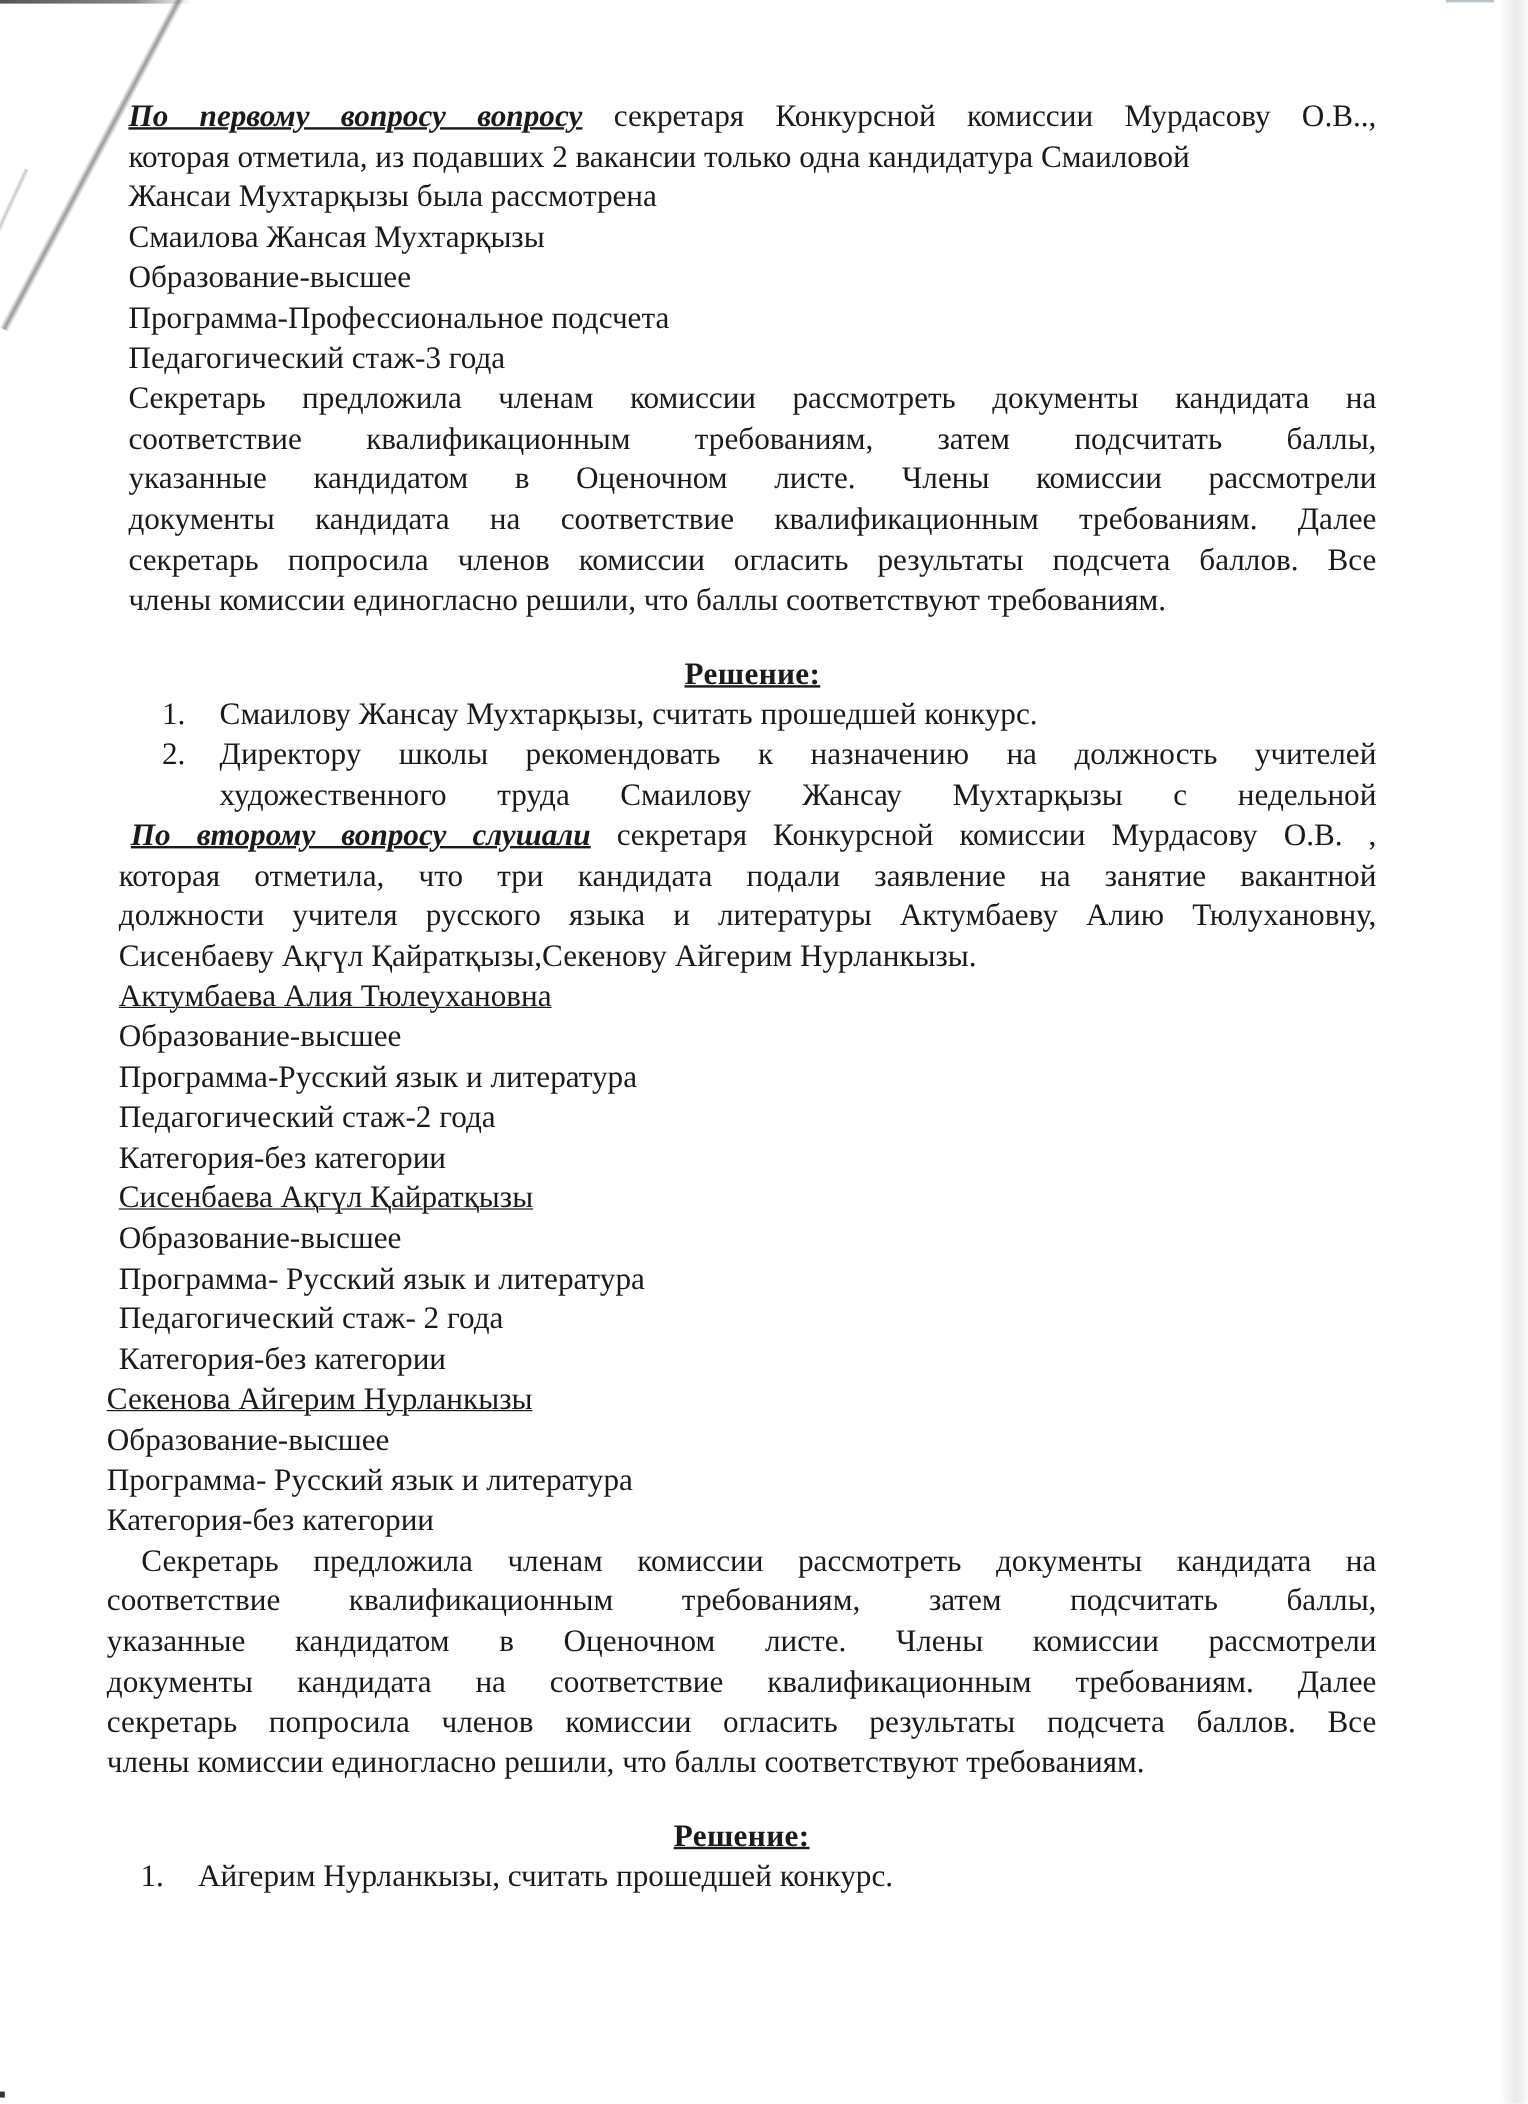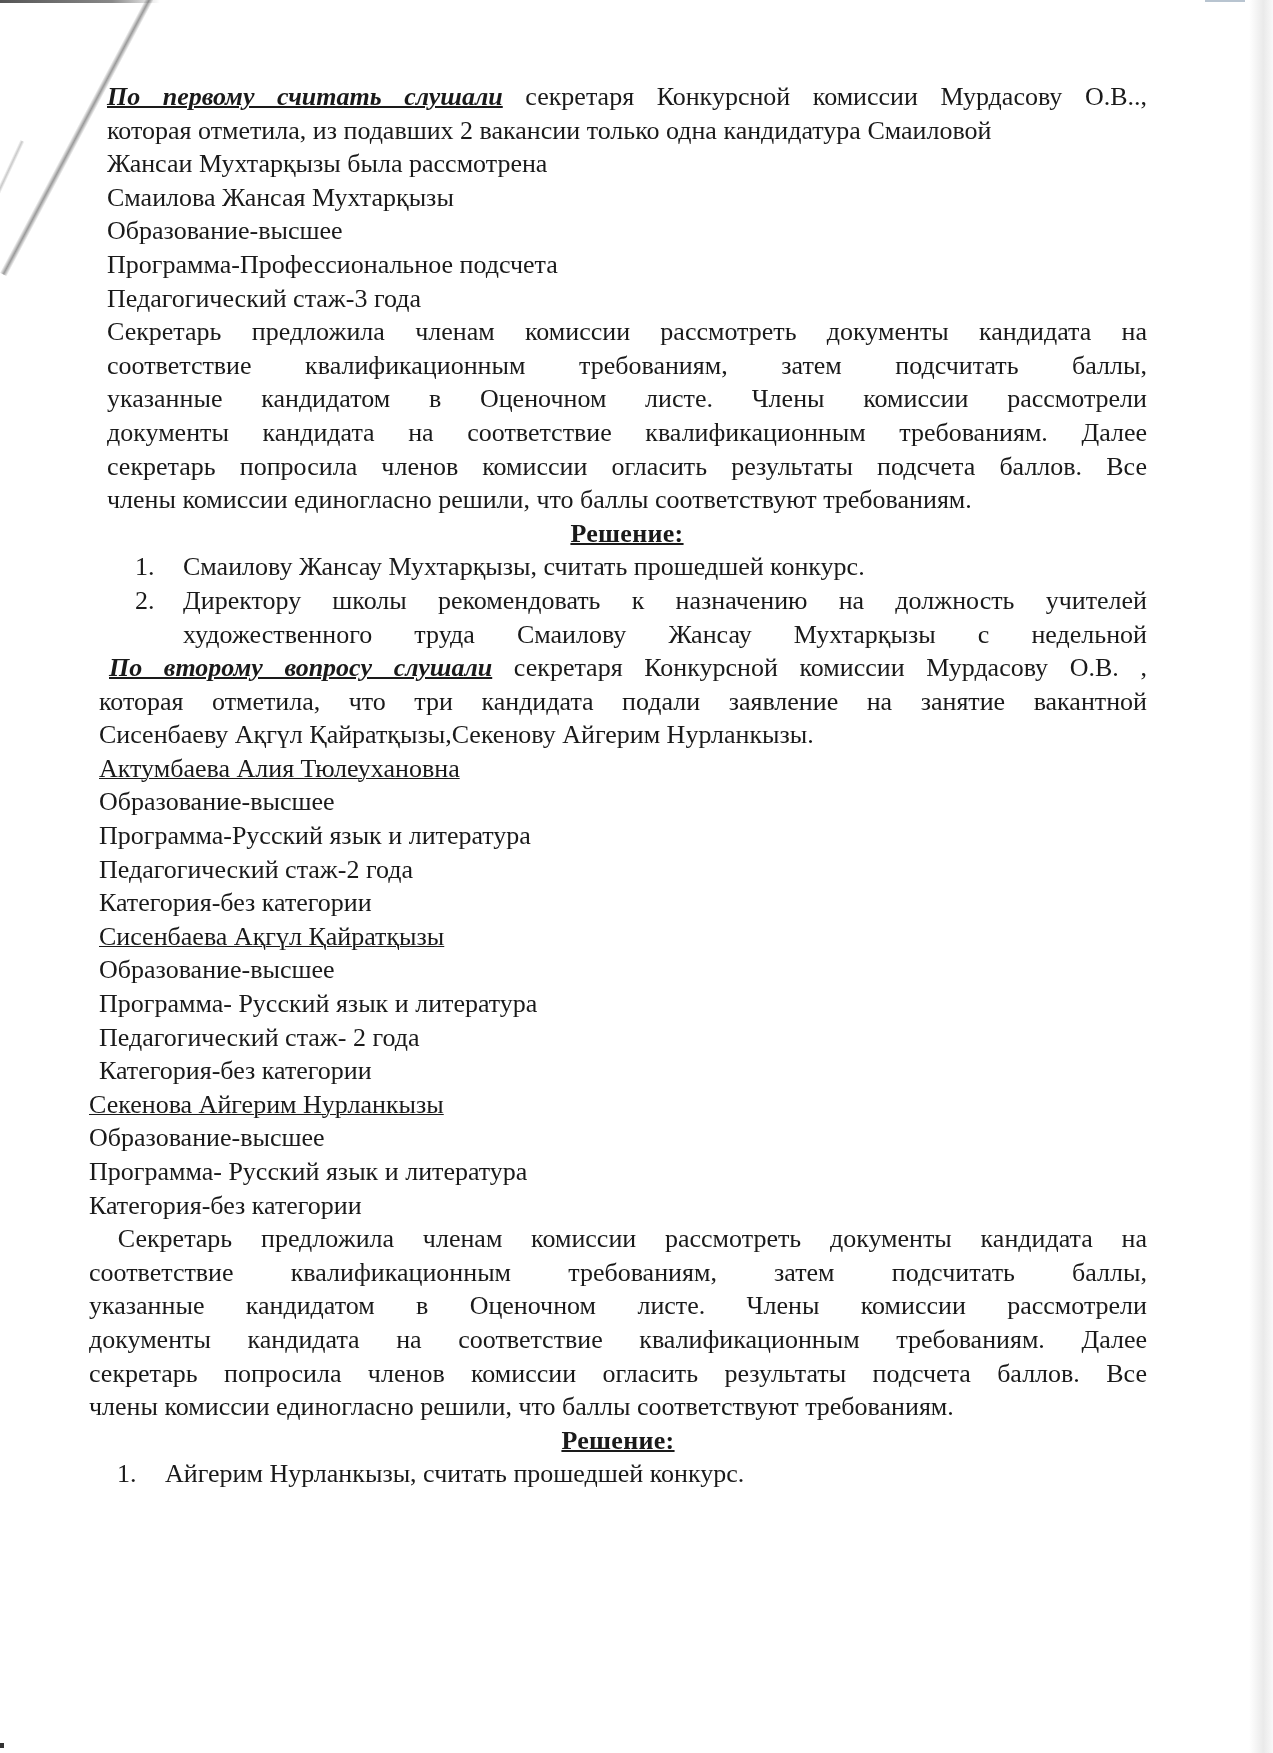--- a/index.html
+++ b/index.html
@@ -93,20 +93,21 @@
     }
     .lead-ital { }
     .underlined { text-decoration: underline; text-decoration-thickness: 1px; }
     .heading {
       display: block;
       text-align: center;
       font-weight: bold;
       text-decoration: underline;
       text-decoration-thickness: 2px;
       letter-spacing: 0.3px;
+      margin-top: 28px;
     }
     ol.decisions {
       margin: 0;
       padding: 0;
       list-style: none;
     }
     ol.decisions li {
       position: relative;
       padding-left: 48px;
       margin-left: 28px;
@@ -126,21 +127,21 @@
 <div class="top-edge"></div>
 <div class="scan-fold"></div>
 <div class="scan-fold-2"></div>
 <div class="right-edge"></div>
 <div class="corner-mark"></div>
 <div class="bottom-mark"></div>
 
 <div class="page">
 
   <div>
-    <span class="line justify"><span class="lead-bold">По первому считать слушали</span><span class="lead-ital"> секретаря Конкурсной комиссии Мурдасову О.В..,</span></span>
+    <span class="line justify"><span class="lead-bold">По первому вопросу вопросу</span><span class="lead-ital"> секретаря Конкурсной комиссии Мурдасову О.В..,</span></span>
     <span class="line">которая отметила, из подавших 2 вакансии только  одна кандидатура Смаиловой</span>
     <span class="line">Жансаи Мухтарқызы была рассмотрена</span>
 
     <div>
       <span class="line">Смаилова Жансая Мухтарқызы</span>
       <span class="line">Образование-высшее</span>
       <span class="line">Программа-Профессиональное подсчета</span>
       <span class="line">Педагогический стаж-3 года</span>
     </div>
 
@@ -164,20 +165,21 @@
         <span class="num">2.</span>
         <span class="line justify">Директору школы рекомендовать к назначению на должность учителей</span>
         <span class="line justify">художественного труда Смаилову Жансау Мухтарқызы с недельной</span>
       </li>
     </ol>
   </div>
 
   <div class="shift-left">
     <span class="line justify" style="padding-left:10px;"><span class="lead-bold">По второму вопросу слушали</span><span class="lead-ital"> секретаря Конкурсной комиссии Мурдасову О.В. ,</span></span>
     <span class="line justify">которая отметила, что три кандидата подали заявление на занятие вакантной</span>
+    <span class="line justify">должности учителя русского языка и литературы Актумбаеву Алию Тюлухановну,</span>
     <span class="line">Сисенбаеву Ақгүл Қайратқызы,Секенову Айгерим Нурланкызы.</span>
   </div>
 
   <div class="shift-left">
     <div>
       <span class="line"><span class="underlined">Актумбаева Алия Тюлеухановна</span></span>
       <span class="line">Образование-высшее</span>
       <span class="line">Программа-Русский язык и литература</span>
       <span class="line">Педагогический стаж-2 года</span>
       <span class="line">Категория-без категории</span>

